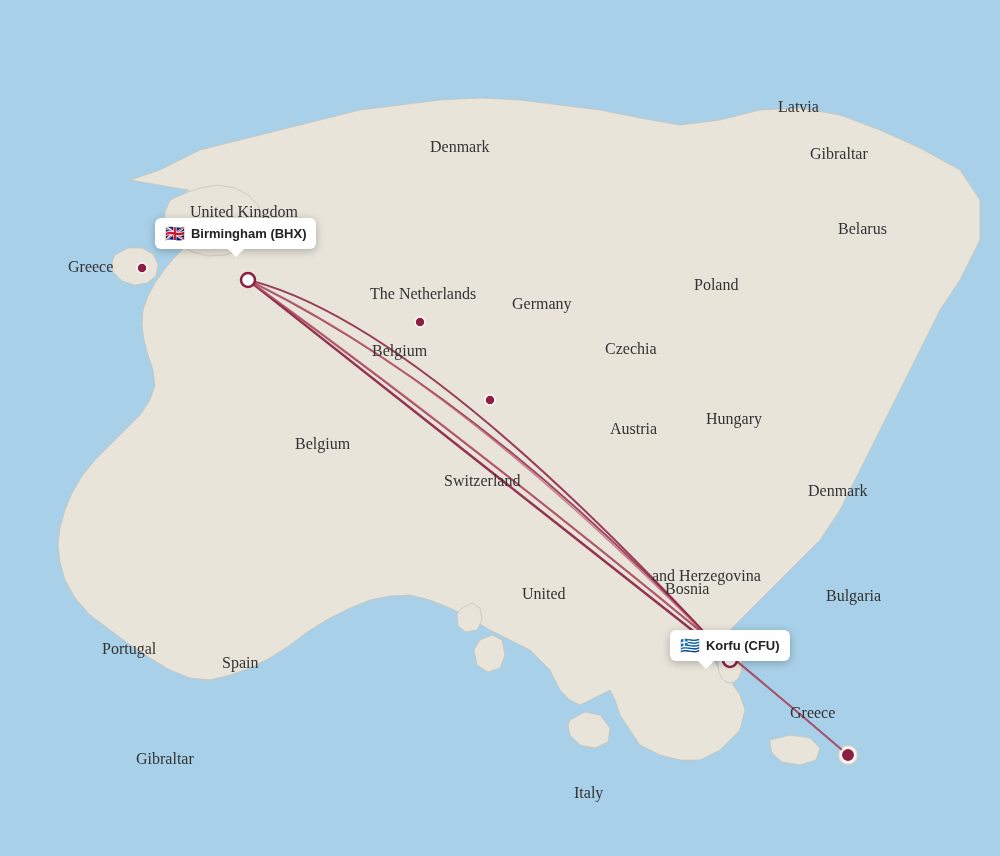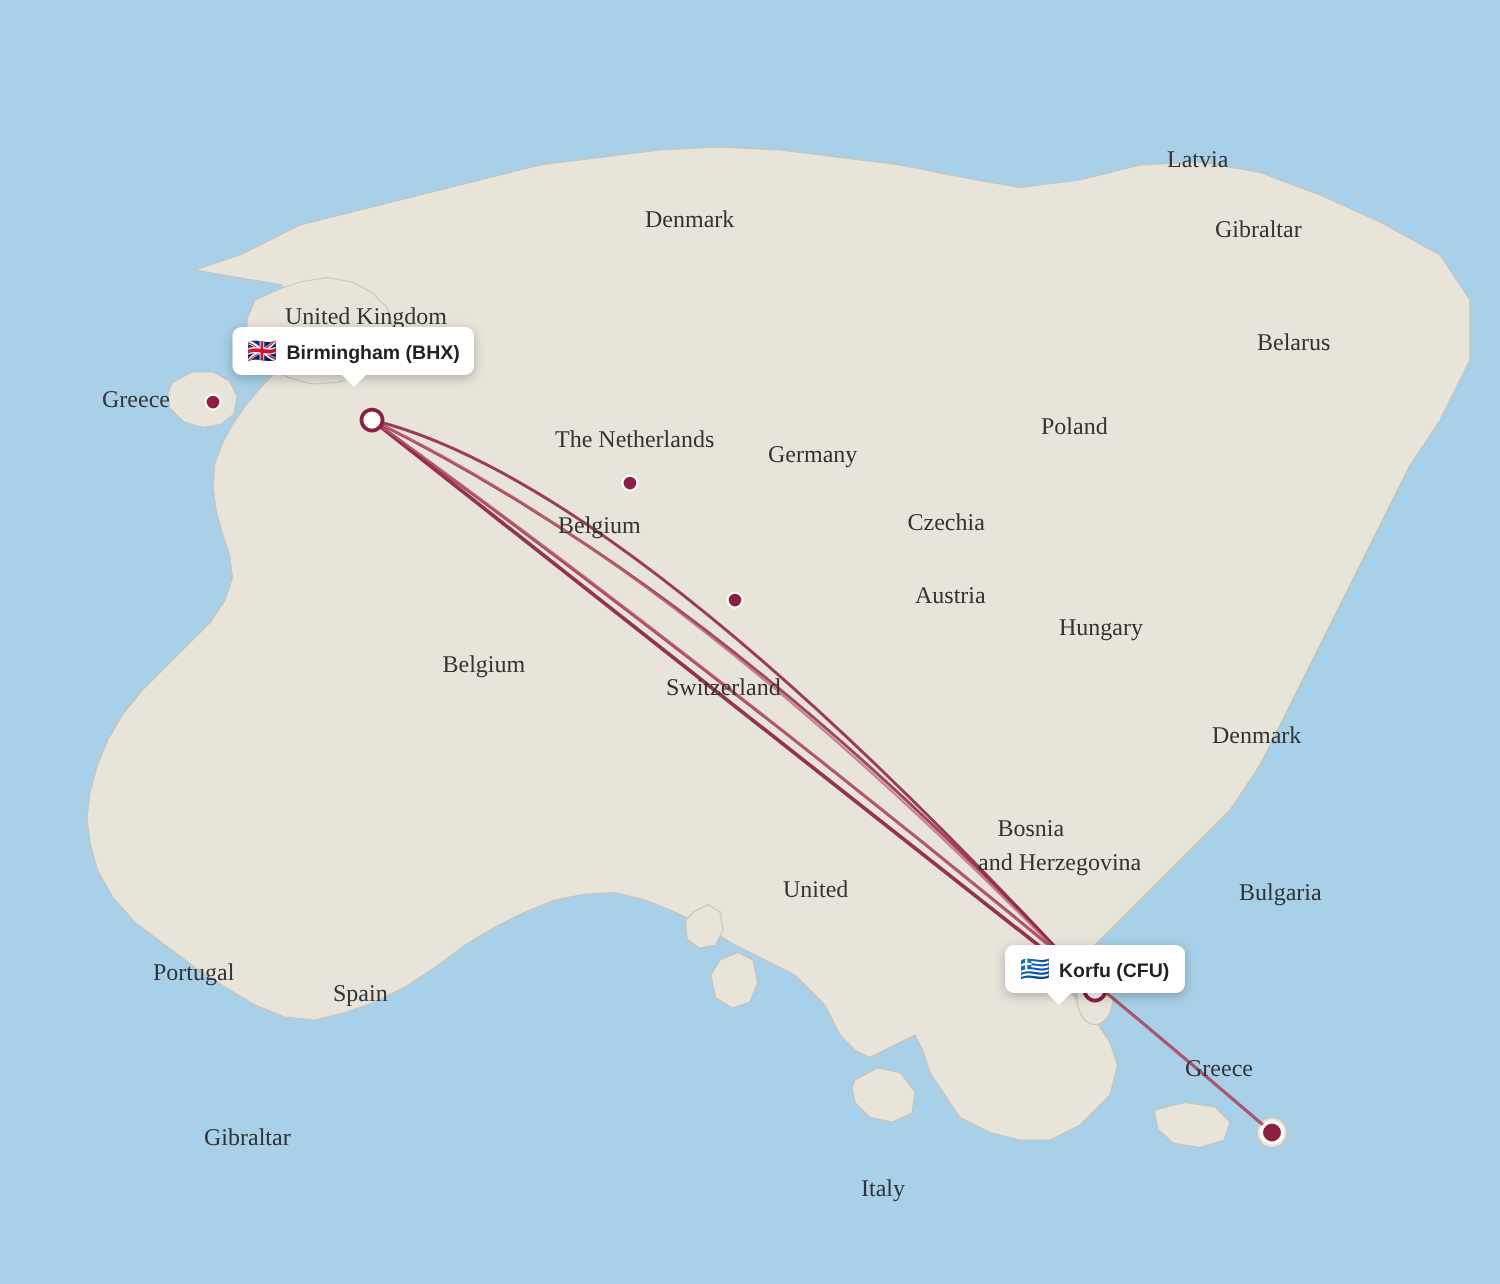--- a/index.html
+++ b/index.html
@@ -140,26 +140,26 @@
   <div class="map-label" style="left:190px; top:203px">United Kingdom</div>
   <div class="map-label" style="left:430px; top:138px">Denmark</div>
   <div class="map-label" style="left:778px; top:98px">Latvia</div>
   <div class="map-label" style="left:810px; top:145px">Gibraltar</div>
   <div class="map-label" style="left:838px; top:220px">Belarus</div>
   <div class="map-label" style="left:694px; top:276px">Poland</div>
   <div class="map-label" style="left:370px; top:285px">The Netherlands</div>
   <div class="map-label" style="left:372px; top:342px">Belgium</div>
   <div class="map-label" style="left:512px; top:295px">Germany</div>
   <div class="map-label" style="left:605px; top:340px">Czechia</div>
-  <div class="map-label" style="left:610px; top:389px">Austria</div>
+  <div class="map-label" style="left:610px; top:420px">Austria</div>
   <div class="map-label" style="left:706px; top:410px">Hungary</div>
   <div class="map-label" style="left:295px; top:435px">Belgium</div>
-  <div class="map-label" style="left:444px; top:450px">Switzerland</div>
+  <div class="map-label" style="left:444px; top:472px">Switzerland</div>
   <div class="map-label" style="left:808px; top:482px">Denmark</div>
-  <div class="map-label" style="left:665px; top:544px">Bosnia</div>
+  <div class="map-label" style="left:665px; top:580px">Bosnia</div>
   <div class="map-label" style="left:652px; top:567px">and Herzegovina</div>
   <div class="map-label" style="left:826px; top:587px">Bulgaria</div>
   <div class="map-label" style="left:522px; top:585px">United</div>
   <div class="map-label" style="left:790px; top:704px">Greece</div>
   <div class="map-label" style="left:102px; top:640px">Portugal</div>
   <div class="map-label" style="left:222px; top:654px">Spain</div>
   <div class="map-label" style="left:136px; top:750px">Gibraltar</div>
   <div class="map-label" style="left:574px; top:784px">Italy</div>
 
   <div class="airport-popup popup-bhx">

